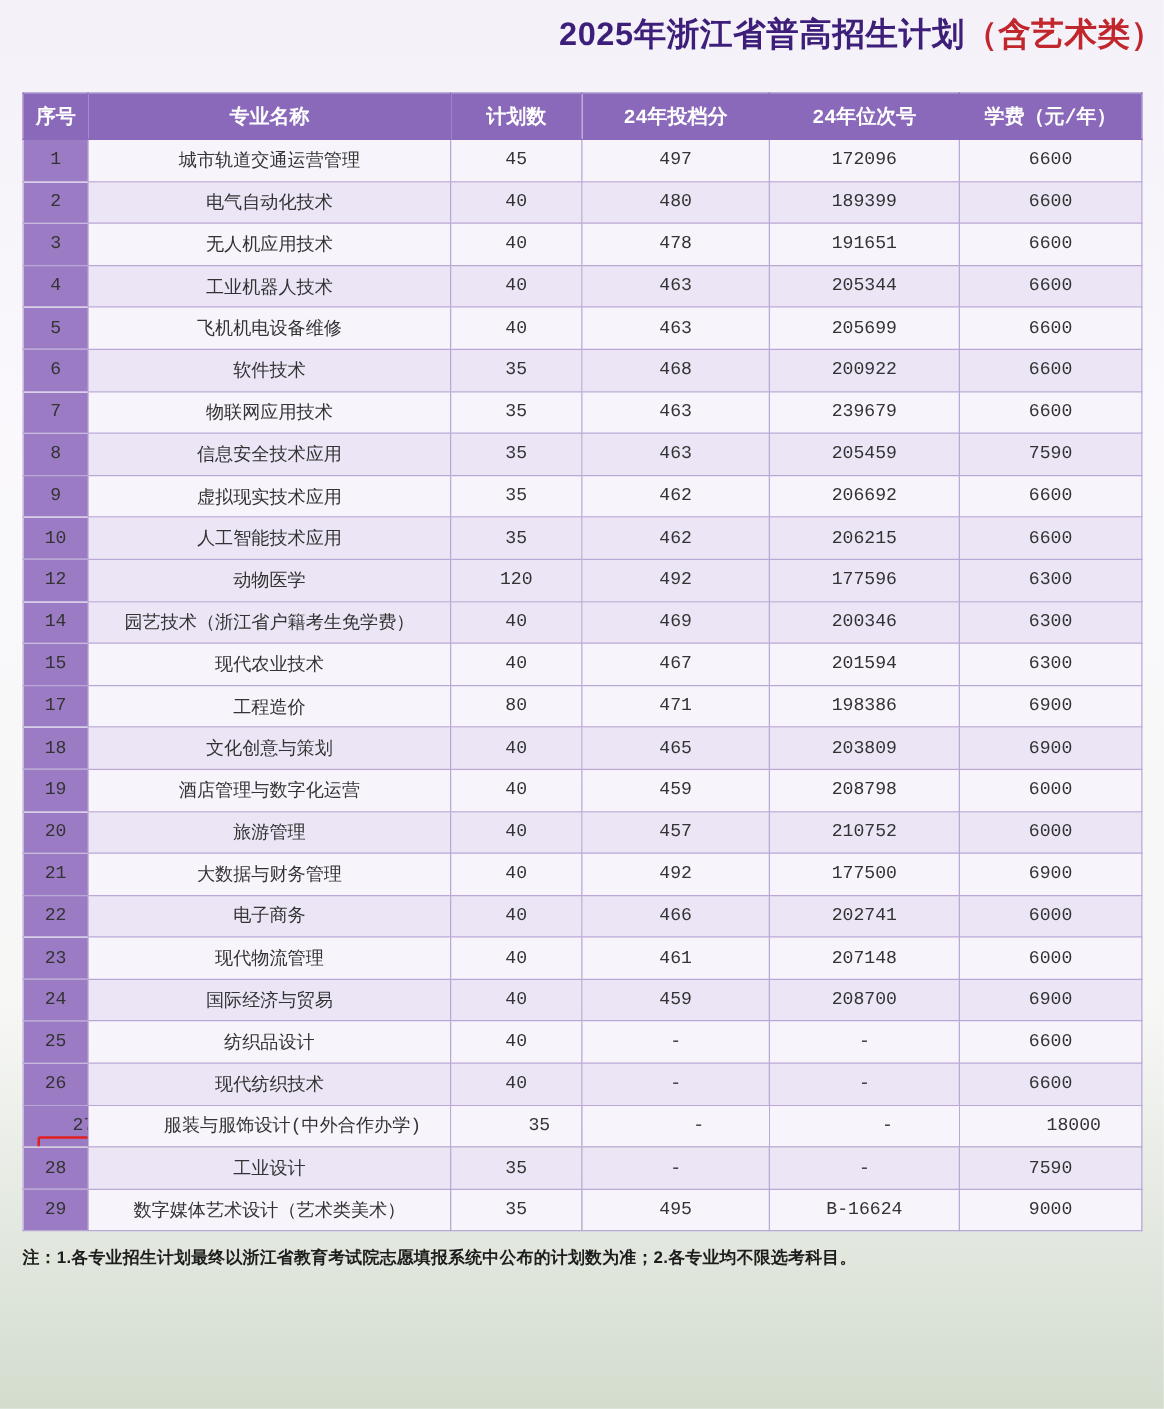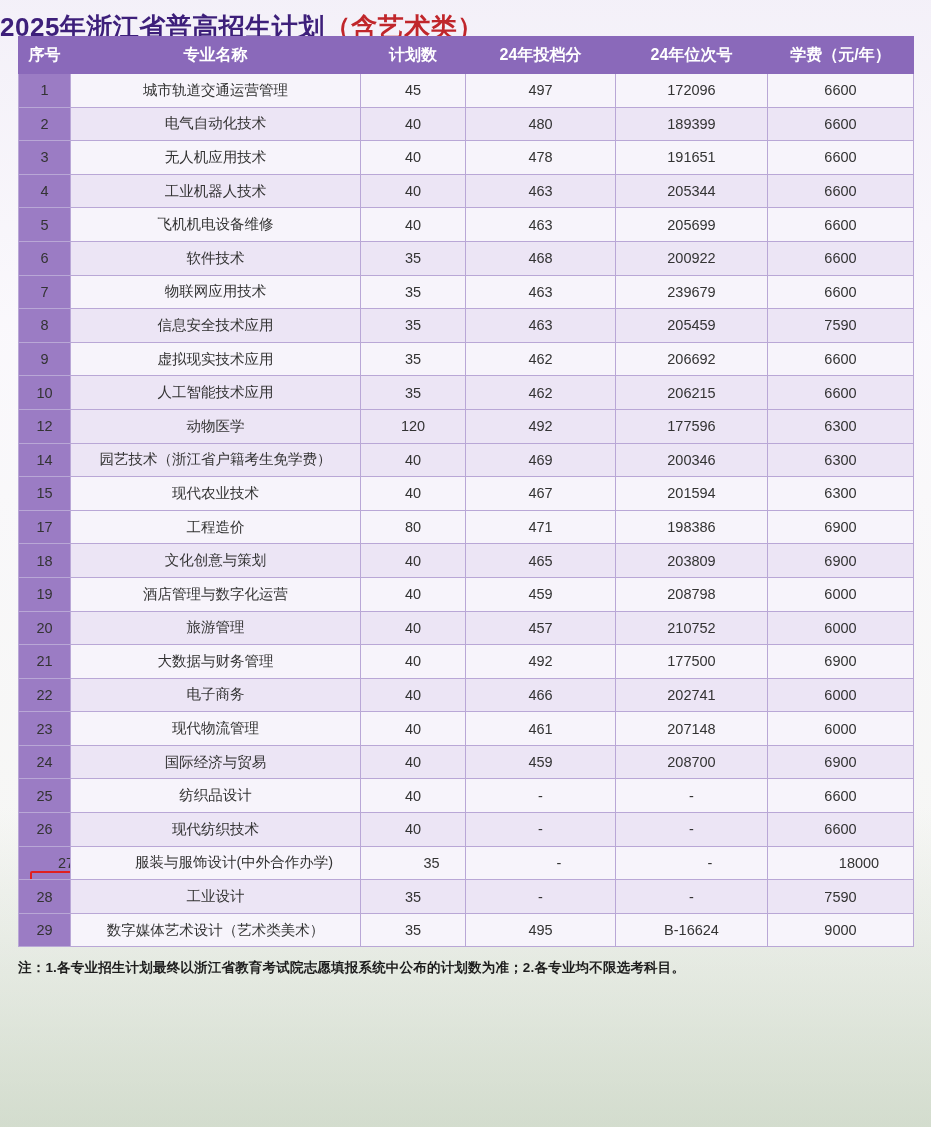--- a/index.html
+++ b/index.html
@@ -31,43 +31,44 @@
   }
   .bg-wash:after {
     content: "";
     position: absolute;
     left: 0; right: 0; bottom: 0;
     height: 320px;
     background: linear-gradient(180deg, rgba(214,222,208,0) 0%, rgba(205,216,198,0.45) 60%, rgba(196,209,188,0.65) 100%);
   }
   .title-wrap {
     position: relative;
-    text-align: left;
+    text-align: right;
     padding-top: 8px;
-    height: 36px;
+    height: 62px;
     box-sizing: border-box;
   }
   .title {
     font-size: 26px;
     font-weight: bold;
     color: #3d1f7a;
     letter-spacing: 0.5px;
     line-height: 38px;
     white-space: nowrap;
   }
   .title .accent {
     color: #c0262b;
   }
   table.plan {
     position: relative;
     border-collapse: collapse;
     width: 895px;
-    margin: 0 18px;
+    margin: 12px 18px;
     table-layout: fixed;
     background: transparent;
+    font-family: Liberation Mono, monospace;
   }
   table.plan th, table.plan td {
     border: 1px solid #b9a7d6;
     text-align: center;
     font-size: 14.5px;
     color: #333333;
     height: 32.6px;
     padding: 0 2px;
     overflow: hidden;
     white-space: nowrap;

